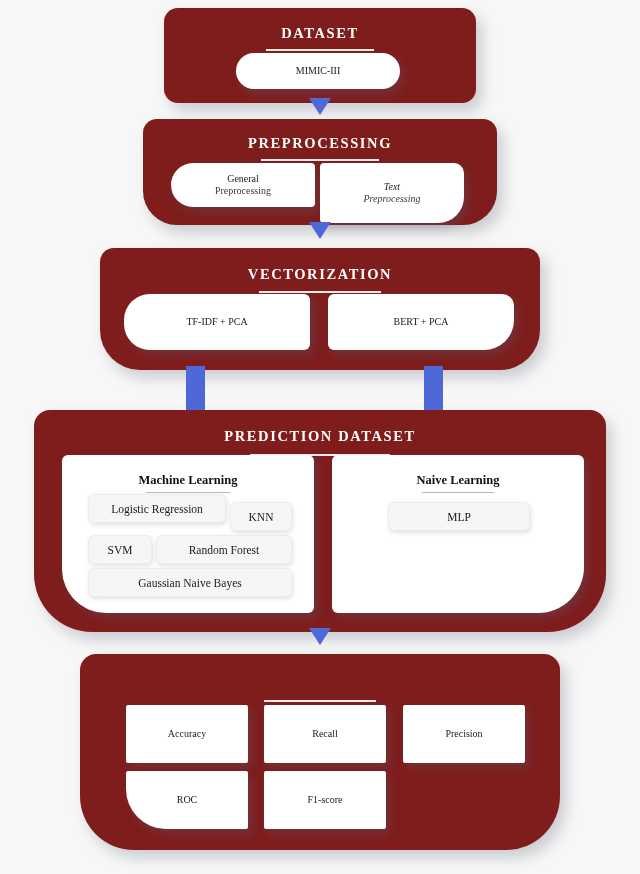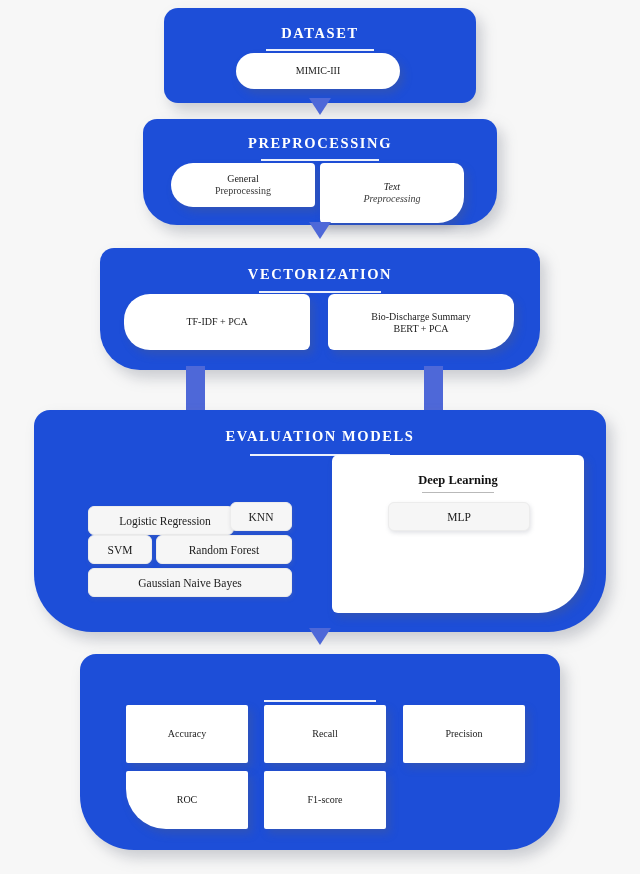--- a/index.html
+++ b/index.html
@@ -8,21 +8,21 @@
     background:#f7f7f7;
     font-family:"Liberation Serif", serif;
     overflow:hidden;
     position:relative;
   }
   .canvas{position:relative;width:640px;height:874px;}
 
   
   .stage{
     position:absolute;
-    background:#1d4ed8;
+    background:#7f1d1d;
     box-shadow:6px 8px 14px rgba(120,125,140,.35);
   }
   .stage-title{
     position:absolute;left:0;right:0;
     text-align:center;
     color:#ffffff;
     font-weight:bold;
     letter-spacing:1.6px;
     font-size:14.5px;
   }
@@ -118,43 +118,46 @@
     <div class="stage-title" style="top:18px;">VECTORIZATION</div>
     <div class="title-rule" style="top:43px;width:122px;"></div>
   </div>
   <div class="card" style="left:124px;top:294px;width:186px;height:56px;border-radius:26px 6px 6px 26px;">
     <div class="card-center">
       <div class="card-line1">TF-IDF + PCA</div>
     </div>
   </div>
   <div class="card" style="left:328px;top:294px;width:186px;height:56px;border-radius:6px 12px 30px 6px;">
     <div class="card-center">
-      <div class="card-line1">Bio-Discharge Summary</div>
       <div class="card-line1">BERT + PCA</div>
     </div>
   </div>
 
   <div class="stem" style="left:186px;top:366px;width:19px;height:76px;"></div>
   <div class="arrow" style="left:184px;top:440px;"></div>
   <div class="stem" style="left:424px;top:366px;width:19px;height:76px;"></div>
   <div class="arrow" style="left:422px;top:440px;"></div>
 
   <div class="stage" style="left:34px;top:410px;width:572px;height:222px;border-radius:16px 16px 58px 58px;">
-    <div class="stage-title" style="top:18px;">EVALUATION MODELS</div>
+    <div class="stage-title" style="top:18px;">PREDICTION DATASET</div>
     <div class="title-rule" style="top:44px;width:140px;"></div>
   </div>
 
-  <div class="tag" style="left:88px;top:506px;width:136px;height:27px;padding-left:8px;">Logistic Regression</div>
+  <div class="card" style="left:62px;top:455px;width:252px;height:158px;border-radius:6px 6px 6px 44px;">
+    <div class="sub-head" style="top:18px;">Machine Learning</div>
+    <div class="sub-rule" style="top:37px;width:84px;"></div>
+  </div>
+  <div class="tag" style="left:88px;top:494px;width:136px;height:27px;">Logistic Regression</div>
   <div class="tag" style="left:230px;top:502px;width:60px;height:27px;">KNN</div>
   <div class="tag" style="left:88px;top:535px;width:62px;height:27px;">SVM</div>
   <div class="tag" style="left:156px;top:535px;width:134px;height:27px;">Random Forest</div>
   <div class="tag" style="left:88px;top:568px;width:202px;height:27px;">Gaussian Naive Bayes</div>
 
   <div class="card" style="left:332px;top:455px;width:252px;height:158px;border-radius:6px 6px 46px 6px;">
-    <div class="sub-head" style="top:18px;">Deep Learning</div>
+    <div class="sub-head" style="top:18px;">Naive Learning</div>
     <div class="sub-rule" style="top:37px;width:72px;"></div>
   </div>
   <div class="tag" style="left:388px;top:502px;width:140px;height:27px;text-align:right;">MLP</div>
 
   <div class="arrow" style="left:309px;top:628px;"></div>
 
   <div class="stage" style="left:80px;top:654px;width:480px;height:196px;border-radius:16px 16px 54px 54px;">
     <div class="title-rule" style="top:46px;width:112px;"></div>
   </div>
 

